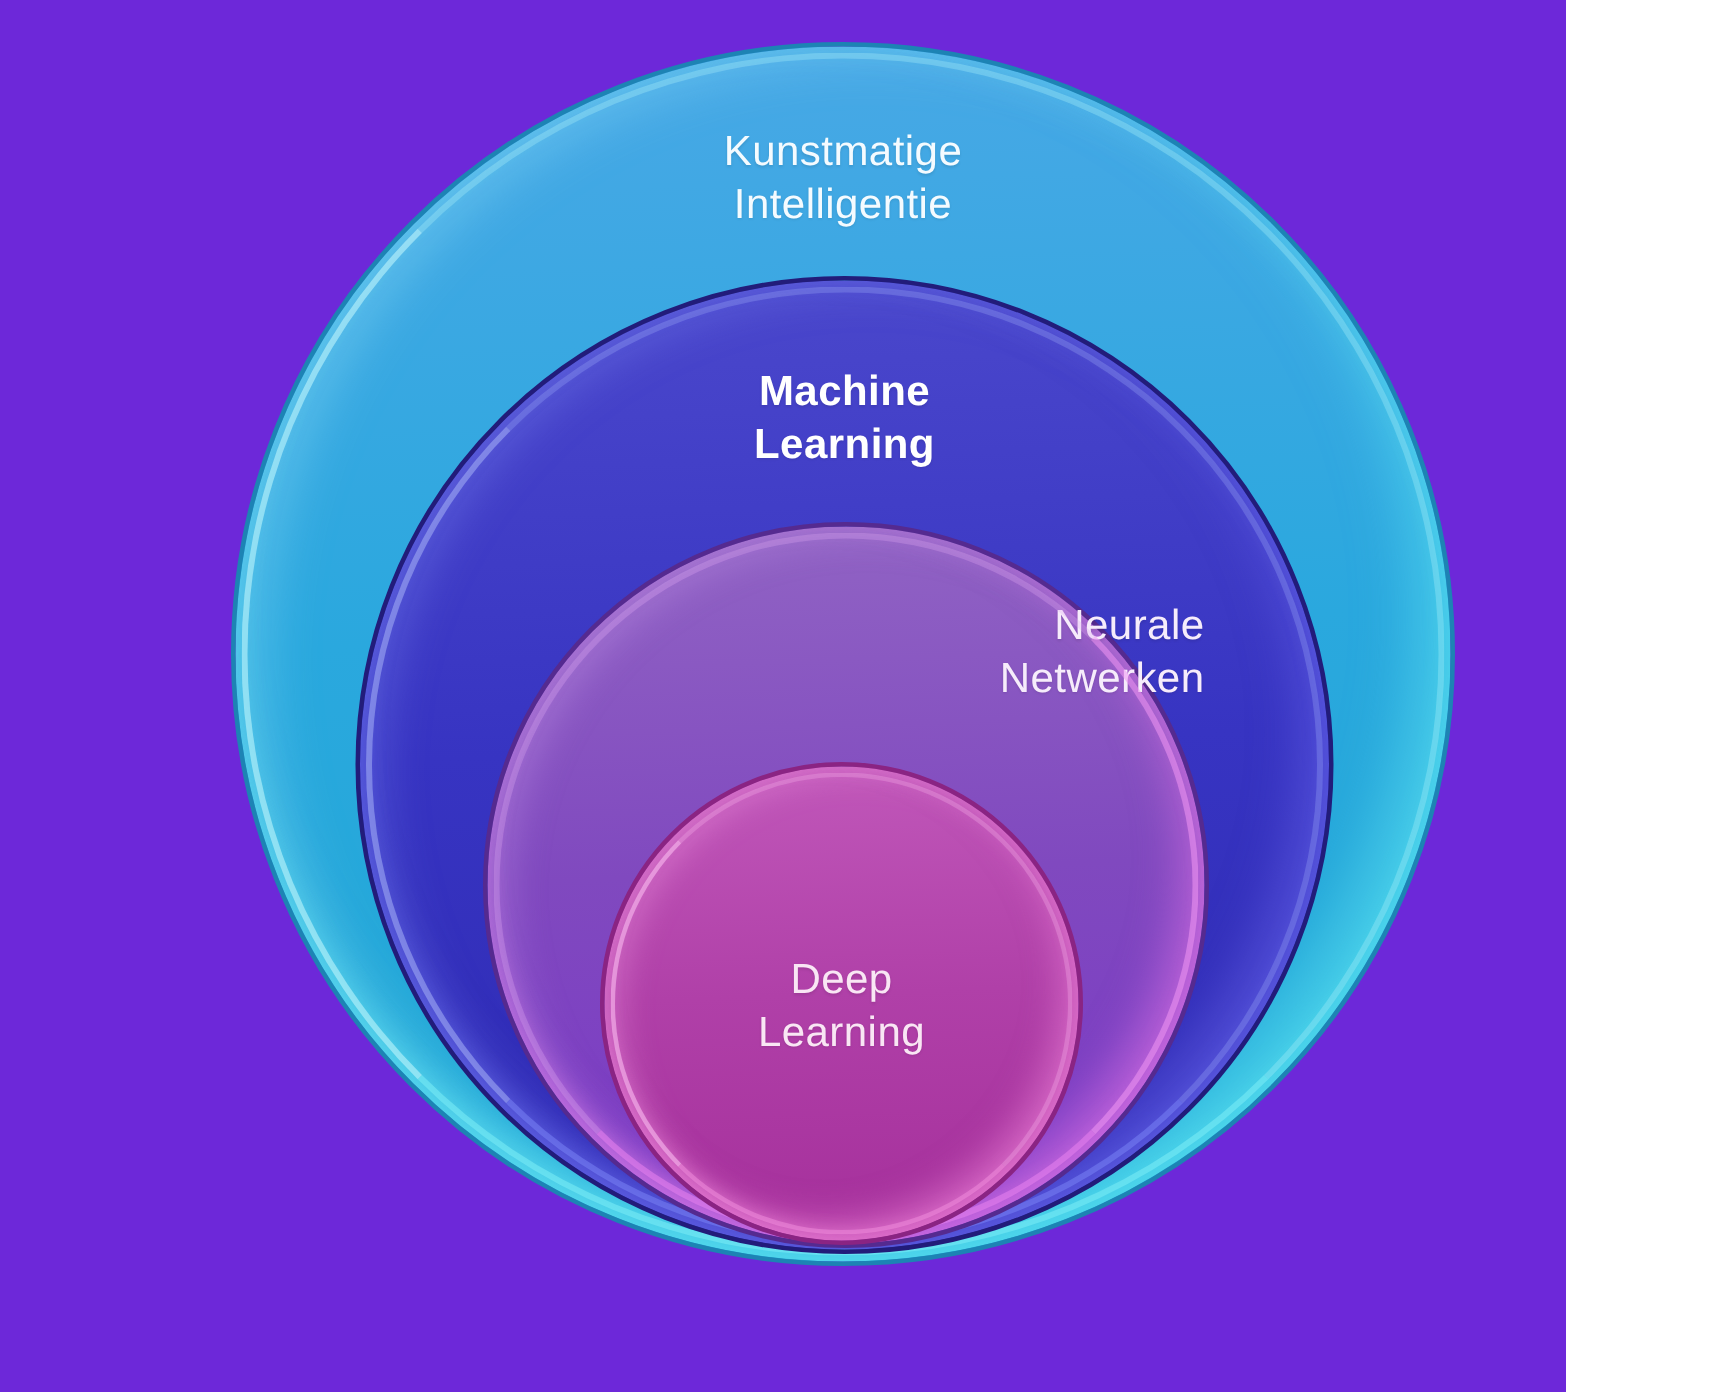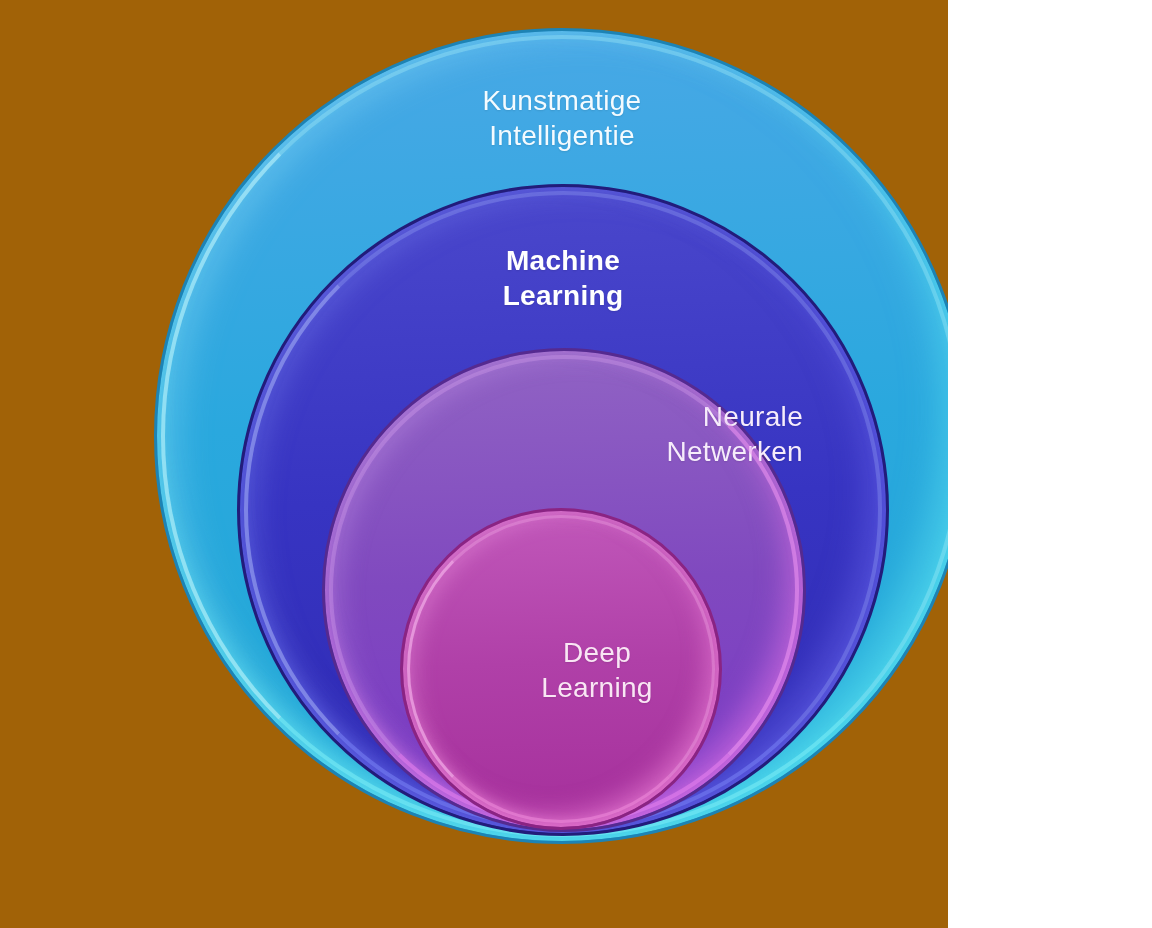--- a/index.html
+++ b/index.html
@@ -2,23 +2,23 @@
 <html><head>
 <meta charset="utf-8">
 <style>
   html, body {
     margin: 0;
     padding: 0;
     background: #ffffff;
   }
   .canvas {
     position: relative;
-    width: 948px;
+    width: 1044px;
     height: 928px;
-    background: #a16207;
+    background: #6d28d9;
     overflow: hidden;
     font-family: "Liberation Sans", "DejaVu Sans", sans-serif;
   }
   .circle {
     position: absolute;
     border-radius: 50%;
     box-sizing: border-box;
     border: 3px solid var(--border, #333);
     background: linear-gradient(178deg, var(--top) 0%, var(--mid) 48%, var(--bottom) 100%);
   }
@@ -76,21 +76,21 @@
     font-size: 28px;
     line-height: 35px;
     font-weight: 500;
     letter-spacing: 0.3px;
     color: var(--text, #ffffff);
     text-shadow: 0 1px 2px rgba(0, 0, 0, 0.10);
   }
   .r0 .label { top: 52px; }
   .r1 .label { top: 56px; font-weight: bold; }
   .r2 .label { top: 48px; text-align: right; }
-  .r3 .label { top: 124px; margin-left: 36px; }
+  .r3 .label { top: 124px; }
 </style>
 </head>
 <body>
 
 <div class="canvas">
 
   <div class="circle r0" style="--top: #49a8e6; --mid: #2aa8de; --bottom: #1fa8d4; --border: #1d83b4; --text: #f4fbff;">
     <div class="label">Kunstmatige
 Intelligentie</div>
   </div>

